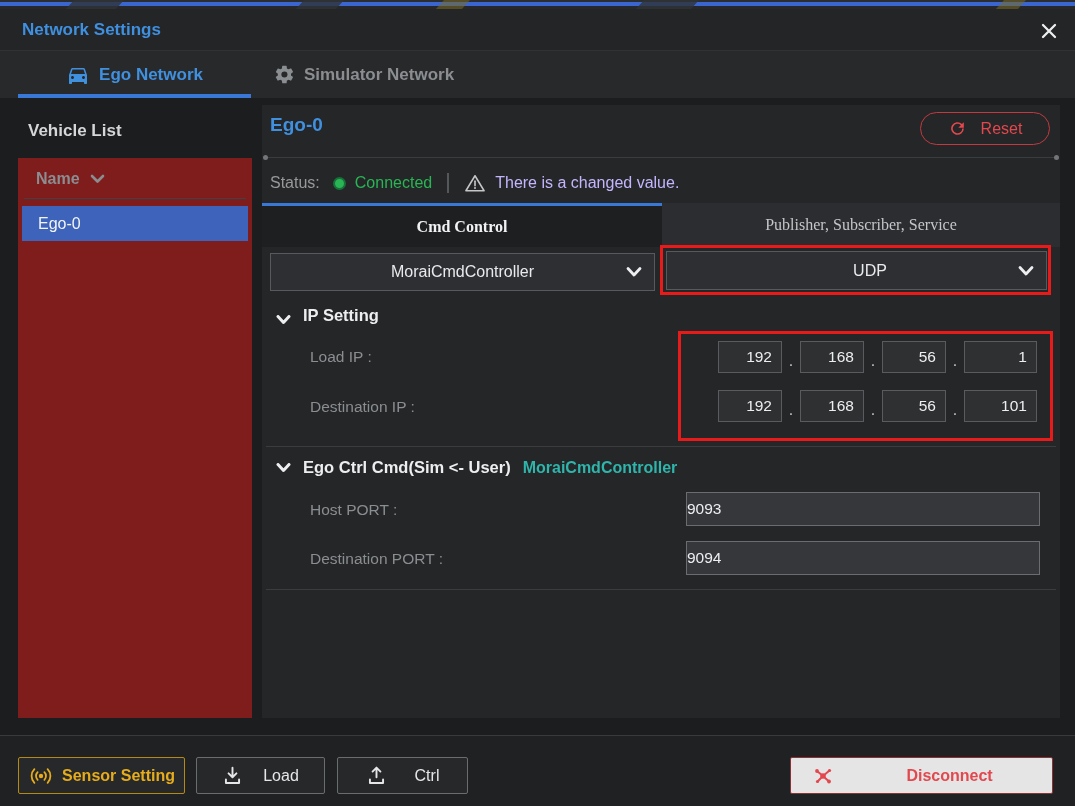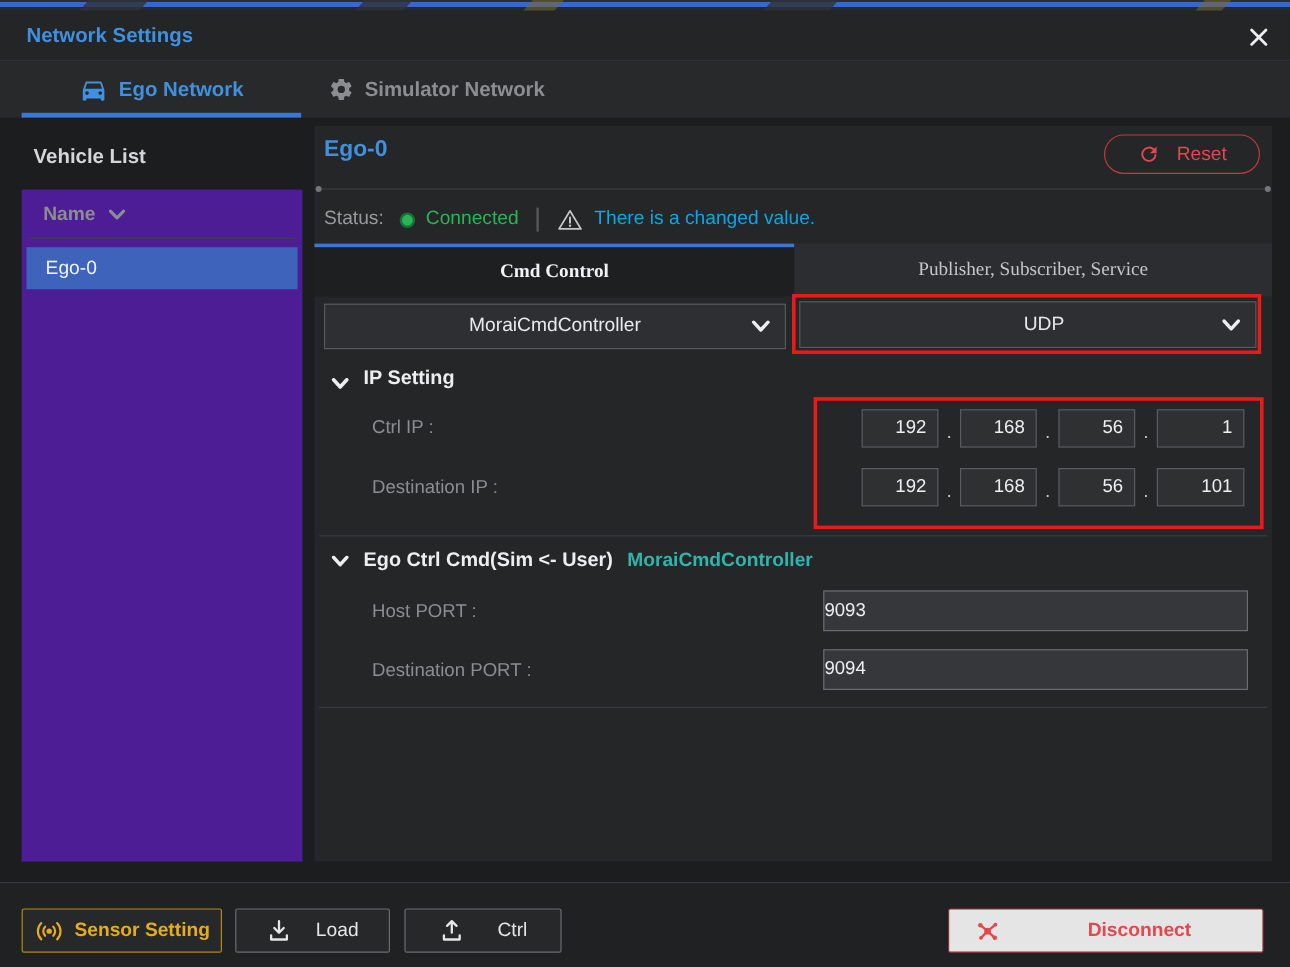--- a/index.html
+++ b/index.html
@@ -30,21 +30,21 @@
     align-items:center; justify-content:center; font-size:17px; font-weight:700; cursor:pointer; }
   #tab-ego { left:18px; width:233px; color:#4090e0; }
   #tab-sim { left:254px; width:220px; color:#8b8e91; }
   #tab-underline { position:absolute; left:18px; bottom:0; width:233px; height:4px;
     background:#3a78d8; }
 
   
   #vehicle-list-title { position:absolute; left:28px; top:117px; color:#d4d6d8;
     font-size:17px; font-weight:700; line-height:28px; }
   #vehicle-panel { position:absolute; left:18px; top:158px; width:234px; height:560px;
-    background:#4c1d95; }
+    background:#7f1d1d; }
   #name-header { display:flex; align-items:center; gap:10px; padding:12px 0 10px 18px;
     color:#8b8e91; font-size:16px; font-weight:700; cursor:pointer; }
   #name-divider { margin:0 6px; border-top:1px solid #3f4246; }
   .vehicle-row { margin:7px 4px 0 4px; height:35px; background:#3d64ba; color:#f2f4f6;
     font-size:16px; display:flex; align-items:center; padding-left:16px; cursor:pointer; }
 
   
   #main-panel { position:absolute; left:262px; top:105px; width:798px; height:613px;
     background:#242628; }
   #ego-heading { position:absolute; left:8px; top:9px; color:#4090e0;
@@ -56,21 +56,21 @@
   .h-divider { position:absolute; left:4px; right:4px; border-top:1px solid #3a3d40; }
   .dot-end { position:absolute; width:5px; height:5px; border-radius:50%; background:#737578; }
 
   #status-row { position:absolute; left:8px; top:63px; height:30px; display:flex;
     align-items:center; gap:9px; font-size:16px; }
   #status-label { color:#97999b; }
   #status-dot { width:13px; height:13px; border-radius:50%; background:#2ab554;
     border:2px solid #17703a; margin-left:4px; }
   #status-value { color:#2ab554; }
   #status-sep { width:0; height:20px; border-left:2px solid #55585a; margin:0 6px; }
-  #status-warning { color:#0ea5e9; }
+  #status-warning { color:#c4b5fd; }
 
   .subtab { position:absolute; top:98px; height:44px; display:flex; align-items:center;
     justify-content:center; font-size:16px; cursor:pointer;font-family:Liberation Serif, serif; }
   #subtab-cmd { left:0; width:400px; background:#1d1f21; border-top:3px solid #3a78d8;
     color:#f0f2f4; font-weight:700; }
   #subtab-pss { left:400px; width:398px; background:#2b2d30; color:#c4c6c8; }
 
   .dropdown { position:absolute; height:38px; background:#2d2f32; border:1px solid #57595c;
     display:flex; align-items:center; justify-content:center; color:#e8eaec;
     font-size:16px; cursor:pointer; }
@@ -219,21 +219,21 @@
     </div>
     <div class="red-rect" id="red-rect-udp"></div>
 
     <div class="section-header" id="ip-section-header">
       <svg width="15" height="10" viewBox="0 0 15 10">
         <path d="M2 1.5 L7.5 7.5 L13 1.5" fill="none" stroke="#eceef0" stroke-width="3" stroke-linecap="round" stroke-linejoin="round"></path>
       </svg>
       <span>IP Setting</span>
     </div>
 
-    <div class="field-label" style="top:243px;">Ctrl IP :</div>
+    <div class="field-label" style="top:243px;">Load IP :</div>
     <div class="ip-row" style="top:236px;">
       <input class="ip-input" readonly="" value="192" style="">
       <span class="octet-dot">.</span>
       <input class="ip-input" readonly="" value="168" style="">
       <span class="octet-dot">.</span>
       <input class="ip-input" readonly="" value="56" style="">
       <span class="octet-dot">.</span>
       <input class="ip-input wide" readonly="" value="1" style="">
     </div>
 

